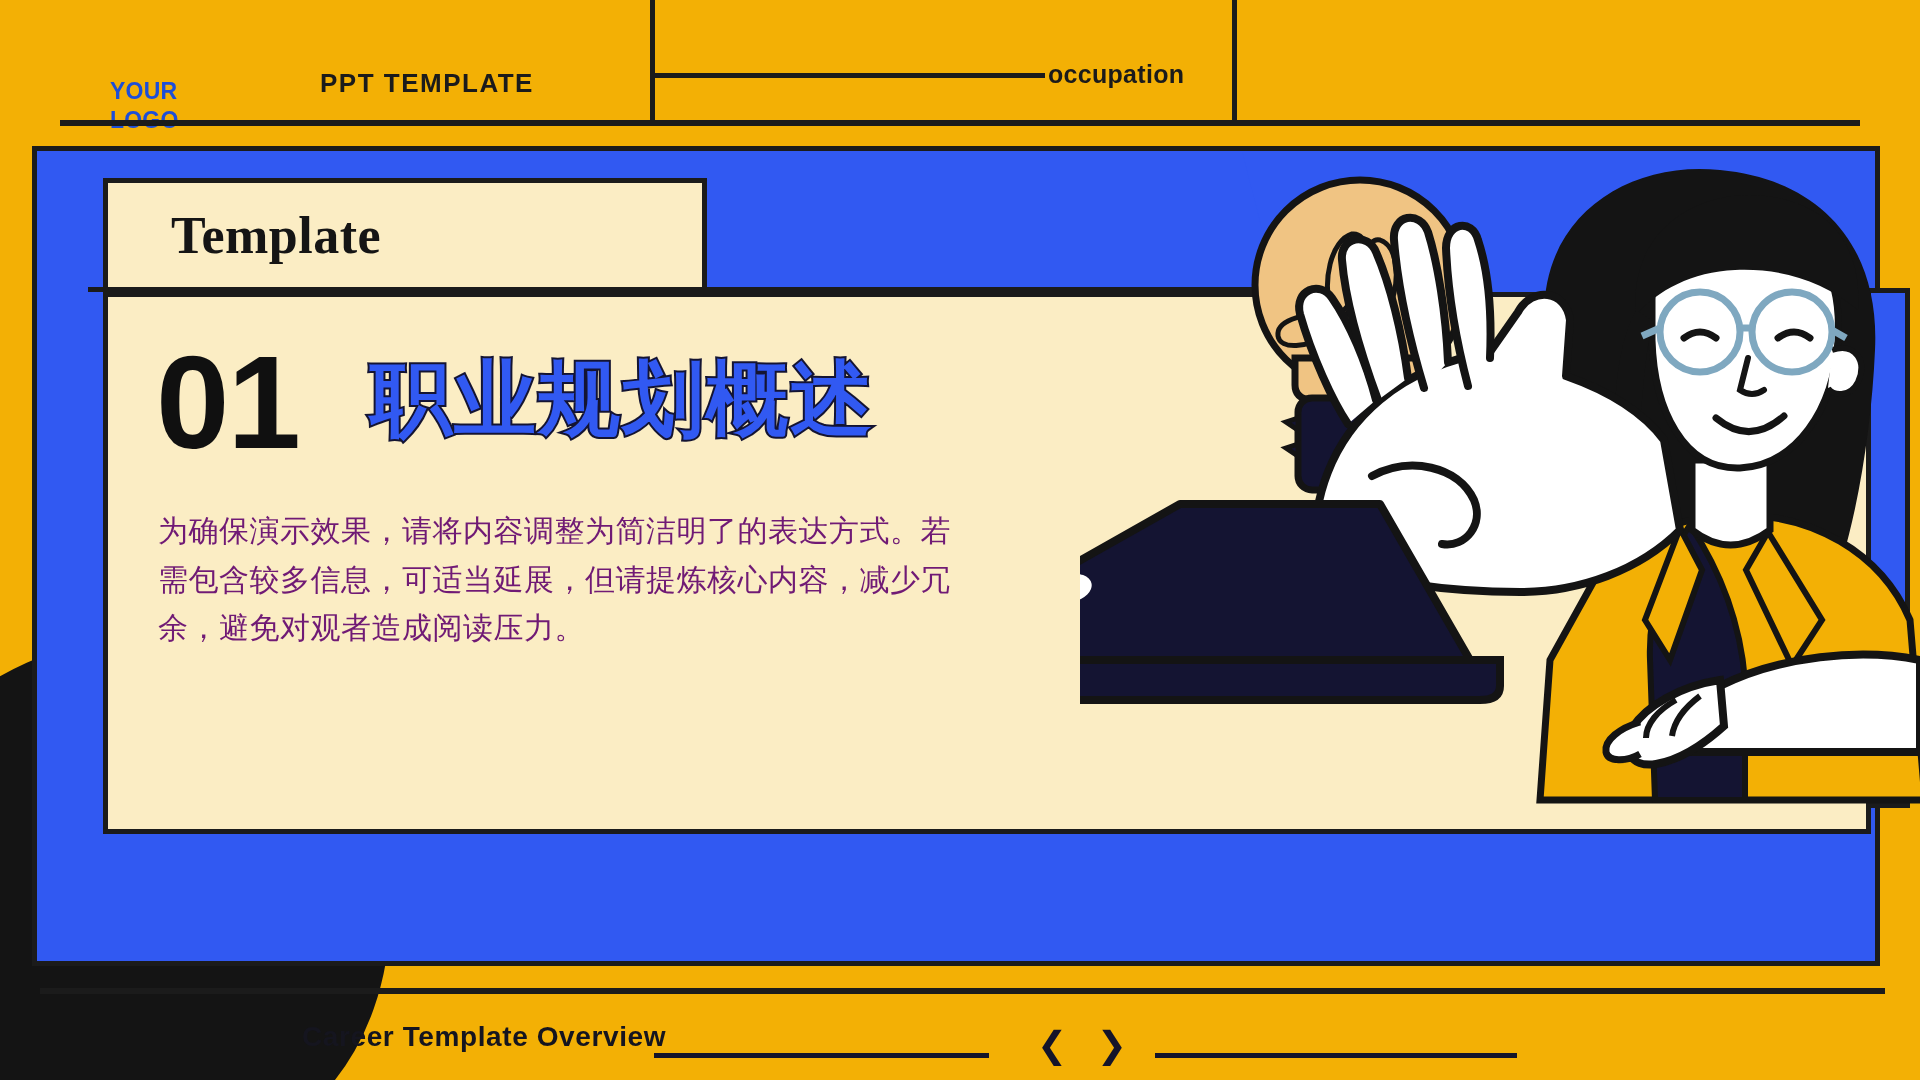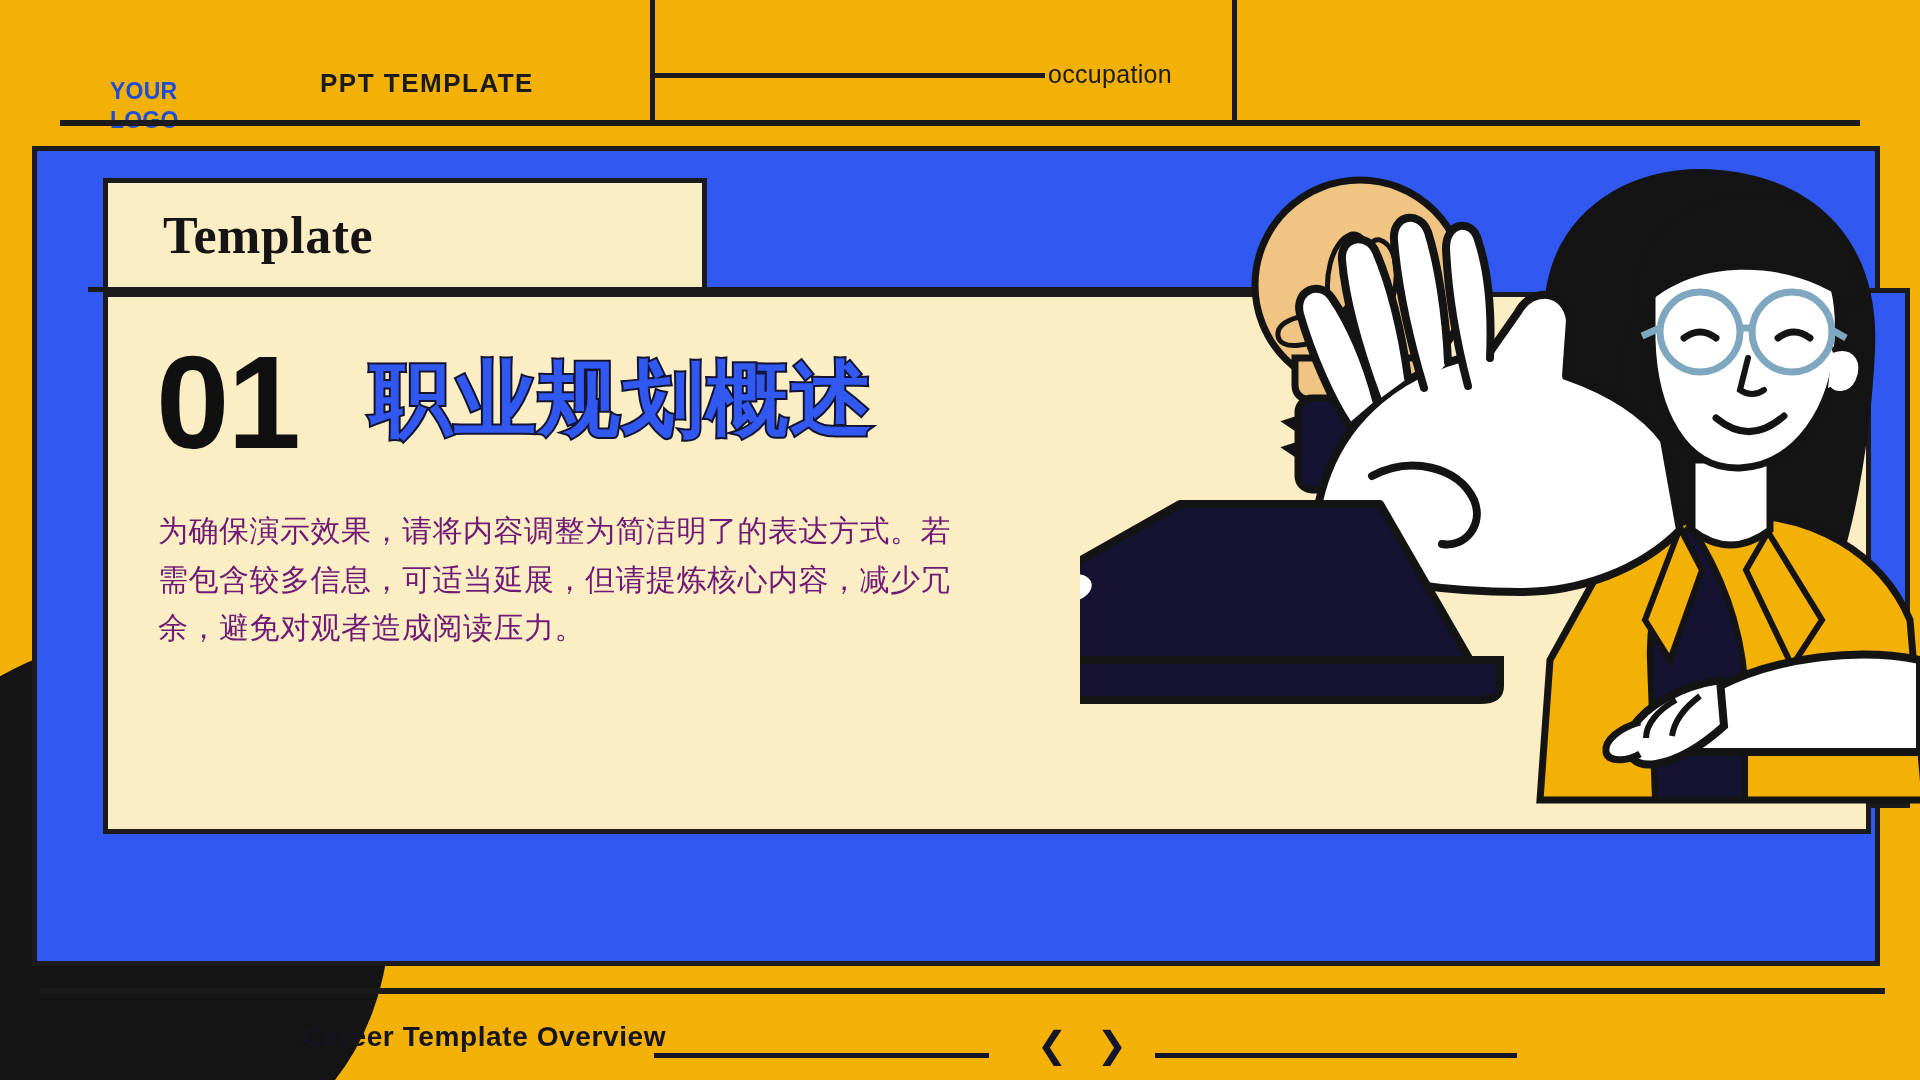--- a/index.html
+++ b/index.html
@@ -34,21 +34,21 @@
   }
   .ppt-title {
     position:absolute; left:320px; top:60px;
     font-size:26px; font-weight:bold; color:#1b1b1b; letter-spacing:1.5px;margin-top:8px;
   }
   .hdr-dash {
     position:absolute; left:655px; top:73px; width:390px; height:5px; background:#1b1b1b;
   }
   .occupation {
     position:absolute; left:1048px; top:60px;
-    font-size:25px; font-weight:normal; color:#1b1b1b; letter-spacing:.3px;
+    font-size:25px; font-weight:bold; color:#1b1b1b; letter-spacing:.3px;
   }
 
   
   .blue-panel {
     position:absolute; left:32px; top:146px; width:1848px; height:820px;
     background:#3159F2; border:5px solid #1b1b1b;
   }
   
   .blue-tab {
     position:absolute; left:88px; top:152px; width:1190px; height:140px;
@@ -59,21 +59,21 @@
   
   .blue-accent {
     position:absolute; left:1700px; top:288px; width:210px; height:520px;
     background:#3159F2; border:5px solid #1b1b1b;
   }
 
   
   .tmpl-tab {
     position:absolute; left:103px; top:178px; width:604px; height:114px;
     background:#FBEDC4; border:5px solid #1b1b1b;
-    display:flex; align-items:center;
+    display:flex; align-items:center;padding-left:8px;
   }
   .tmpl-tab span {
     margin-left:55px; font-size:52px; font-weight:bold; color:#151515;
     letter-spacing:.5px;
     font-family:"Liberation Serif", serif;
   }
 
   
   .content-card {
     position:absolute; left:103px; top:292px; width:1768px; height:542px;

